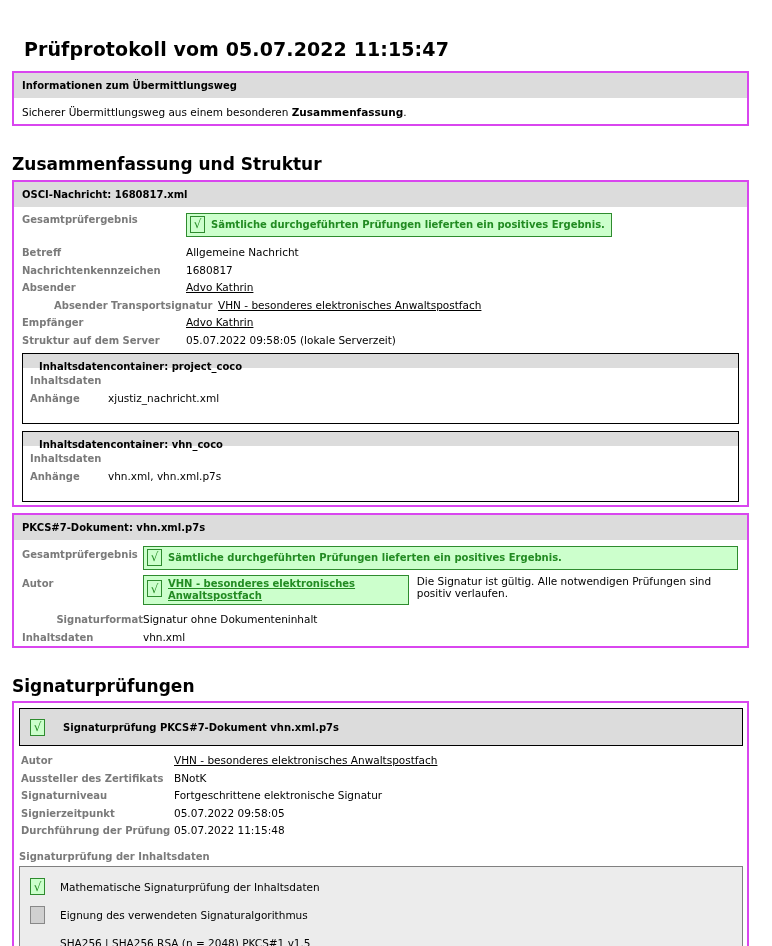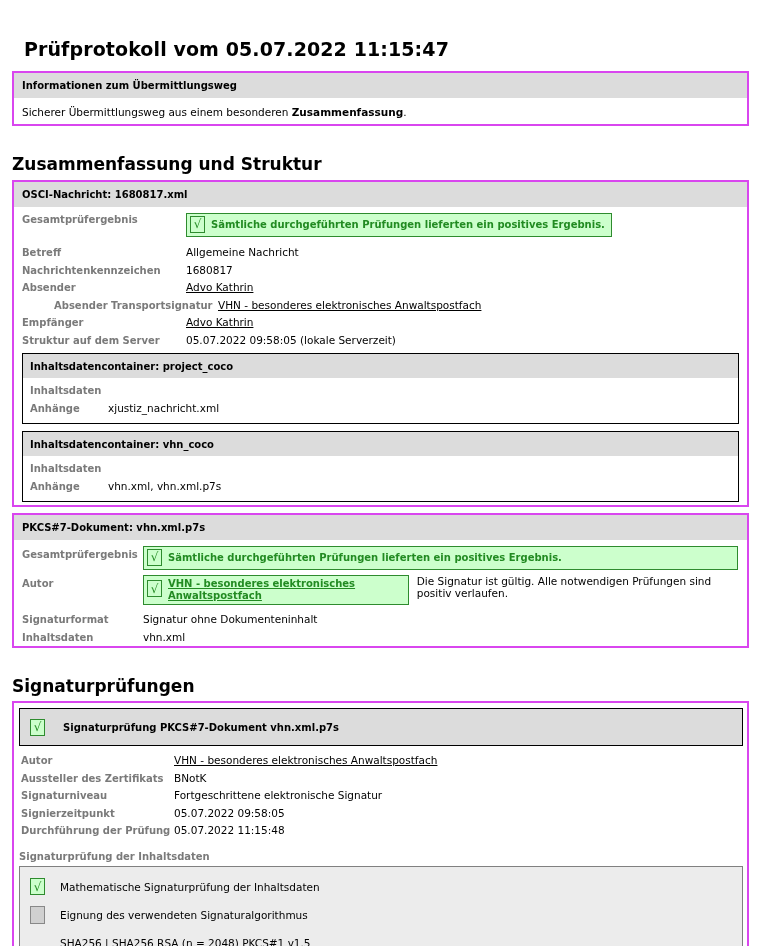--- a/index.html
+++ b/index.html
@@ -42,21 +42,21 @@
     color: #228b22; font-size: 12px; font-weight: normal; margin-right: 6px;
     flex: 0 0 auto;
   }
   .chk-gray {
     display: inline-block; width: 15px; height: 18px;
     border: 1px solid #888; background: #d0d0d0; flex: 0 0 auto;
   }
   .inner-box {
     border: 1px solid #000; margin: 6px 0 0 0; background: #fff;
   }
-  .inner-box .box-header { height: 24px; line-height: 26px; padding-left: 7px; }
+  .inner-box .box-header { height: 14px; line-height: 26px; padding-left: 16px; }
 </style>
 </head>
 <body>
 
 <h1>Prüfprotokoll vom 05.07.2022 11:15:47</h1>
 
 <div class="box" style="top:71px; height:55px;">
   <div class="box-header">Informationen zum Übermittlungsweg</div>
   <div style="padding:6px 8px; line-height:16px; font-size:10.5px;">
     <span>Sicherer Übermittlungsweg aus einem besonderen </span><b>Zusammenfassung</b><span>.</span>
@@ -142,21 +142,21 @@
     </div>
     <div class="row" style="height:36px;">
       <span class="lbl" style="width:121px;">Autor</span>
       <span class="green-box" style="width:268px; align-items:flex-start; line-height:12px; padding:2px 4px 2px 3px;">
         <span class="chk" style="margin-top:2px;">√</span>
         <span class="link" style="color:#228b22;">VHN - besonderes elektronisches Anwaltspostfach</span>
       </span>
       <span style="width:325px; margin-left:8px; line-height:12px; font-size:10.5px;">Die Signatur ist gültig. Alle notwendigen Prüfungen sind positiv verlaufen.</span>
     </div>
     <div class="row">
-      <span class="lbl" style="width:121px;">Signaturformat</span>
+      <span class="lbl" style="width:121px;text-align:right;">Signaturformat</span>
       <span class="val">Signatur ohne Dokumenteninhalt</span>
     </div>
     <div class="row">
       <span class="lbl" style="width:121px;">Inhaltsdaten</span>
       <span class="val">vhn.xml</span>
     </div>
   </div>
 </div>
 
 <h2 style="top:676px;">Signaturprüfungen</h2>

